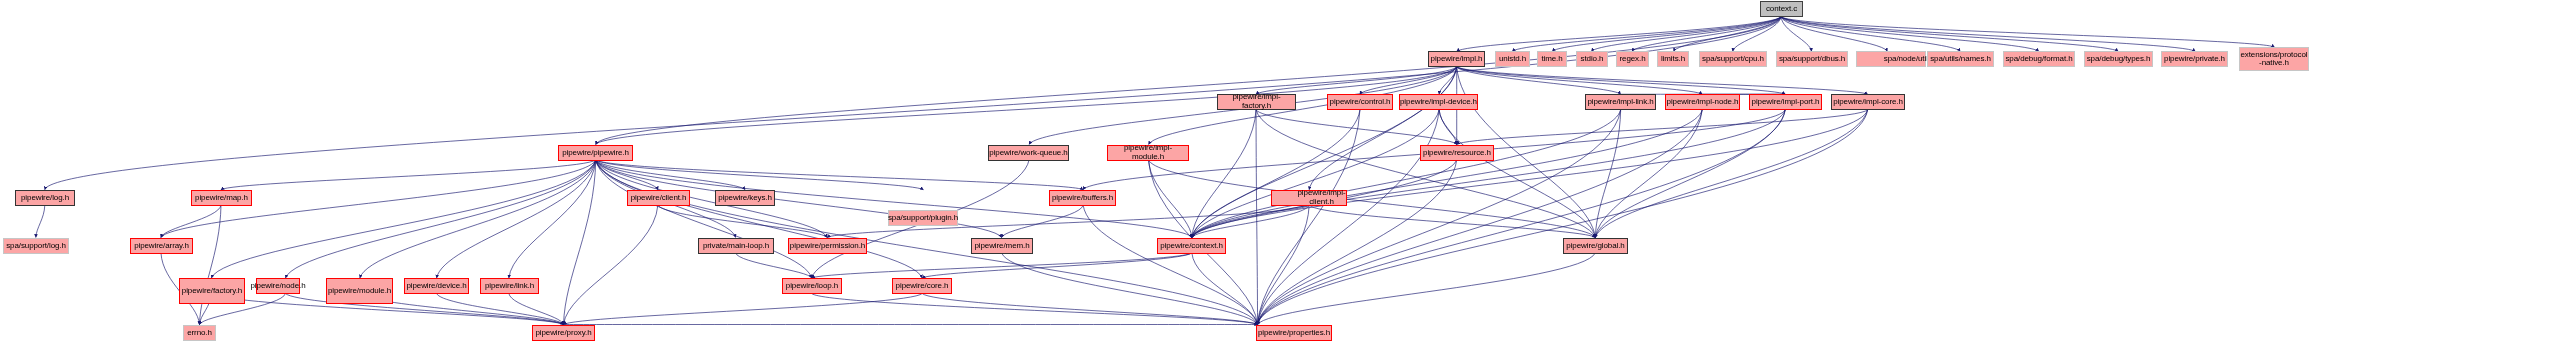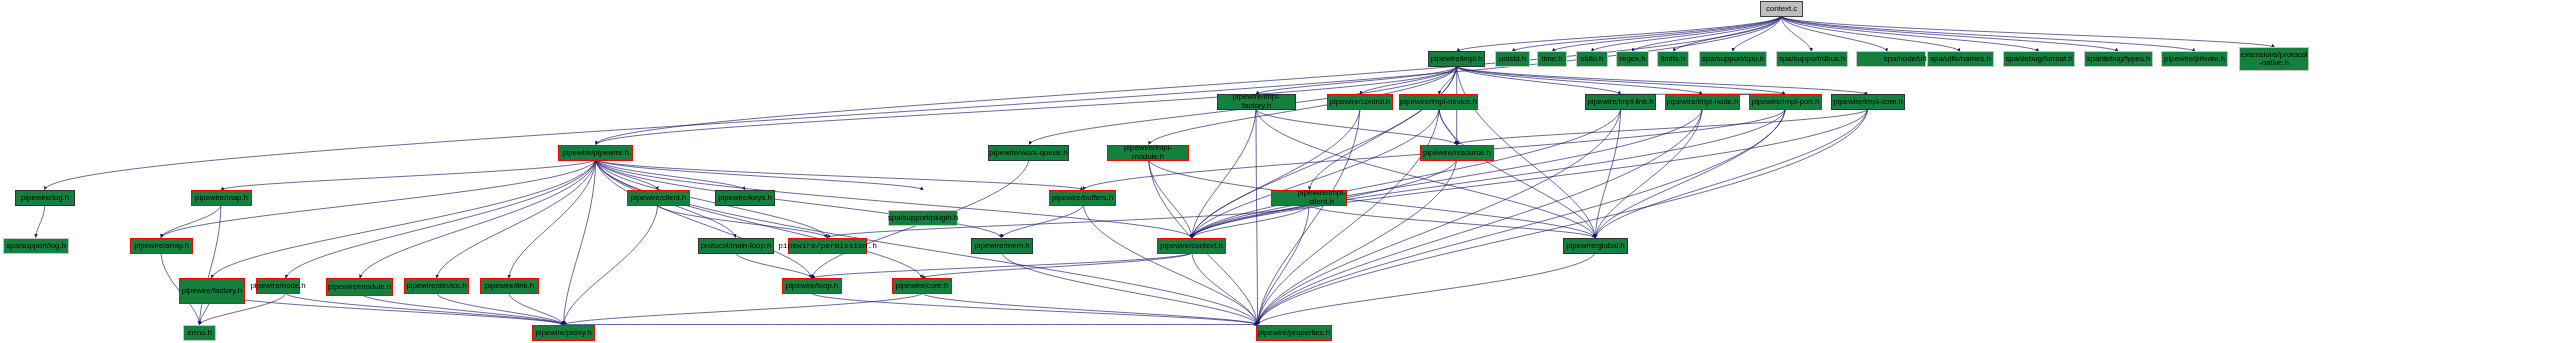--- a/index.html
+++ b/index.html
@@ -23,21 +23,21 @@
     height: 343px;
     pointer-events: none;
   }
   .node {
     position: absolute;
     box-sizing: border-box;
     display: flex;
     align-items: center;
     justify-content: center;
     text-align: center;
-    background: #15803d;
+    background: #fca5a5;
     font-size: 8px;
     line-height: 1.05;
     color: #000000;
     white-space: pre-line;
     letter-spacing: -0.1px;
     z-index: 5;
   }
   .node.kind-root {
     background: #bfbfbf;
     border: 0.6px solid #404040;
@@ -205,28 +205,28 @@
       <div class="node kind-red" style="left: 1420px; top: 145px; width: 74px; height: 15.5px;">pipewire/resource.h</div>
       <div class="node kind-red" style="left: 627px; top: 190px; width: 63px; height: 15.5px;">pipewire/client.h</div>
       <div class="node kind-black" style="left: 715px; top: 190px; width: 60px; height: 15.5px;">pipewire/keys.h</div>
       <div class="node kind-grey" style="left: 888px; top: 190px; width: 70px; height: 15.5px; margin-top: 20px;">spa/support/plugin.h</div>
       <div class="node kind-red" style="left: 1049px; top: 190px; width: 67px; height: 15.5px;">pipewire/buffers.h</div>
       <div class="node kind-red" style="left: 1271px; top: 190px; width: 76px; height: 15.5px; padding-left: 25px;">pipewire/impl-client.h</div>
       <div class="node kind-black" style="left: 15px; top: 190px; width: 60px; height: 15.5px;">pipewire/log.h</div>
       <div class="node kind-red" style="left: 191px; top: 190px; width: 61px; height: 15.5px;">pipewire/map.h</div>
       <div class="node kind-grey" style="left: 3px; top: 238px; width: 66px; height: 15.5px;">spa/support/log.h</div>
       <div class="node kind-red" style="left: 130px; top: 238px; width: 63px; height: 15.5px;">pipewire/array.h</div>
-      <div class="node kind-black" style="left: 698px; top: 238px; width: 76px; height: 15.5px;">protocol/main-loop.h</div>
-      <div class="node kind-red" style="left: 788px; top: 238px; width: 79px; height: 15.5px; font-family: Liberation Mono, monospace;">pipewire/permission.h</div>
+      <div class="node kind-black" style="left: 698px; top: 238px; width: 76px; height: 15.5px;">private/main-loop.h</div>
+      <div class="node kind-red" style="left: 788px; top: 238px; width: 79px; height: 15.5px;">pipewire/permission.h</div>
       <div class="node kind-black" style="left: 971px; top: 238px; width: 62px; height: 15.5px;">pipewire/mem.h</div>
       <div class="node kind-red" style="left: 1157px; top: 238px; width: 69px; height: 15.5px;">pipewire/context.h</div>
       <div class="node kind-black" style="left: 1563px; top: 238px; width: 65px; height: 15.5px;">pipewire/global.h</div>
       <div class="node kind-red" style="left: 179px; top: 278px; width: 66px; height: 26px;">pipewire/factory.h</div>
       <div class="node kind-red" style="left: 256px; top: 278px; width: 44px; height: 15.5px;">pipewire/node.h</div>
-      <div class="node kind-red" style="left: 326px; top: 278px; width: 67px; height: 18px;">pipewire/module.h</div>
+      <div class="node kind-red" style="left: 326px; top: 278px; width: 67px; height: 26px;">pipewire/module.h</div>
       <div class="node kind-red" style="left: 404px; top: 278px; width: 65px; height: 15.5px;">pipewire/device.h</div>
       <div class="node kind-red" style="left: 480px; top: 278px; width: 59px; height: 15.5px;">pipewire/link.h</div>
       <div class="node kind-red" style="left: 782px; top: 278px; width: 60px; height: 15.5px;">pipewire/loop.h</div>
       <div class="node kind-red" style="left: 892px; top: 278px; width: 60px; height: 15.5px;">pipewire/core.h</div>
       <div class="node kind-grey" style="left: 183px; top: 325px; width: 33px; height: 15.5px;">errno.h</div>
       <div class="node kind-red" style="left: 532px; top: 325px; width: 63px; height: 15.5px;">pipewire/proxy.h</div>
       <div class="node kind-red" style="left: 1220px; top: 325px; width: 76px; height: 15.5px; margin-left: 36px;">pipewire/properties.h</div>
     </div>
 </div>
 

